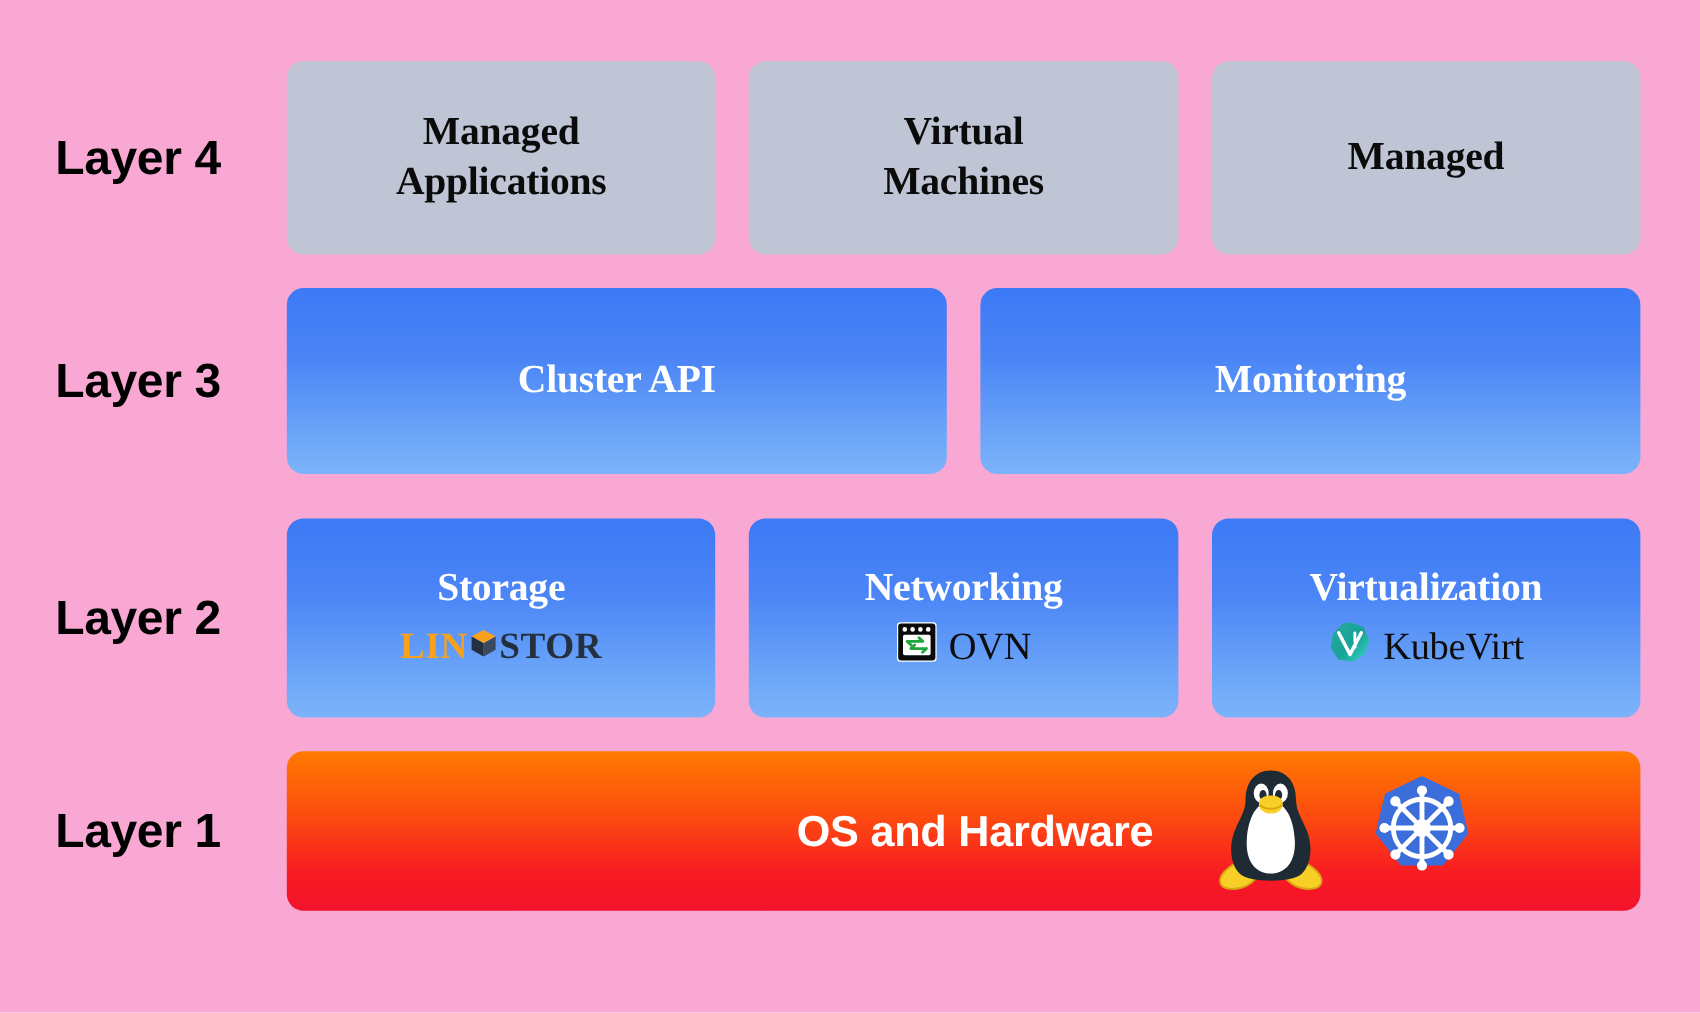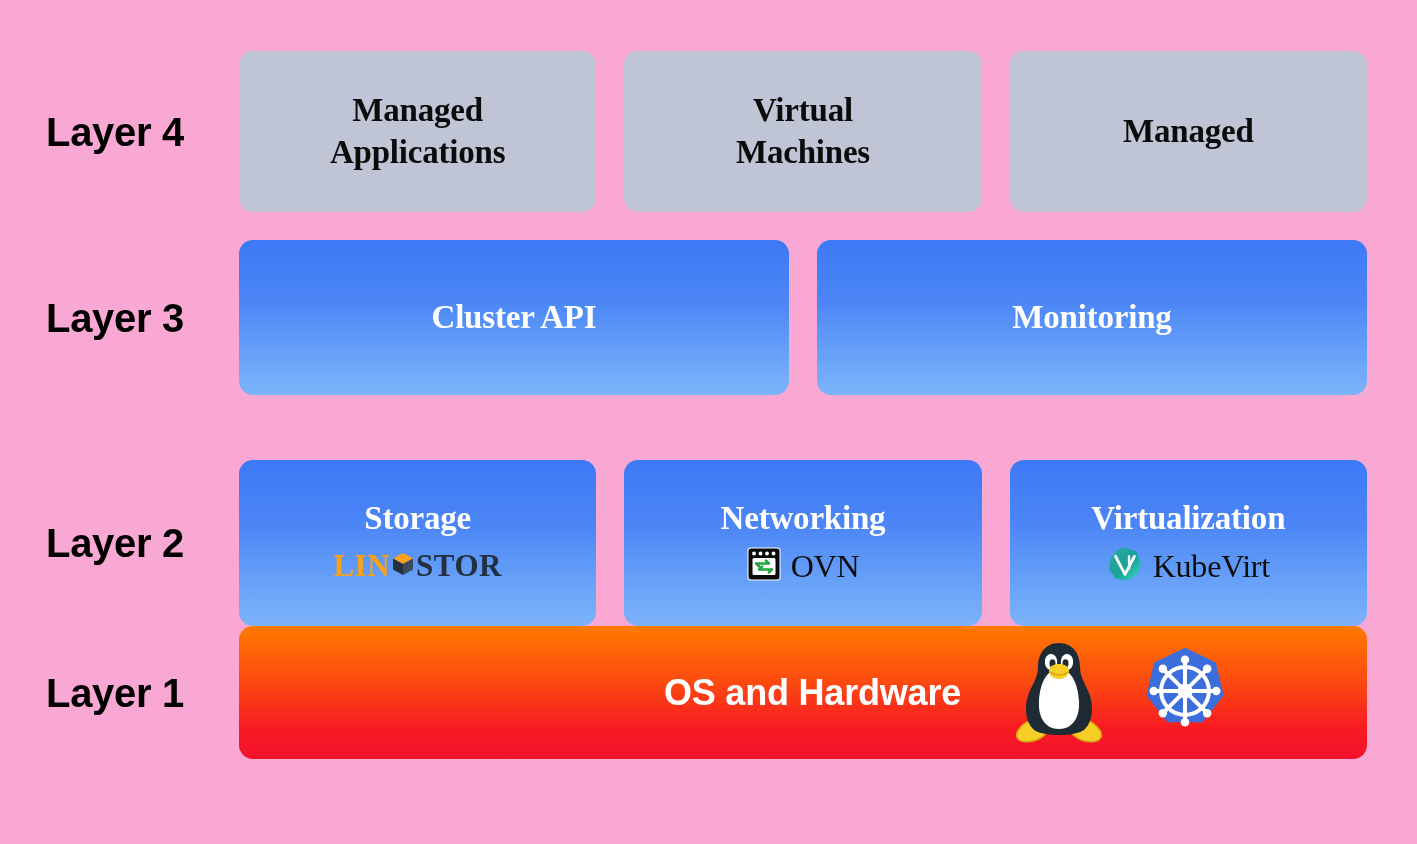--- a/index.html
+++ b/index.html
@@ -75,21 +75,21 @@
   .card-gray .card-title {
     color: #0b0b0b;
     font-size: 33px;
     font-weight: 700;
     line-height: 1.27;
     letter-spacing: -0.2px;
   }
 
   
   .row-l3 { top: 240px; height: 155px; }
-  .row-l2 { top: 432px; height: 166px; margin-top: 28px; }
+  .row-l2 { top: 432px; height: 166px; }
 
   .card-blue {
     background: linear-gradient(180deg, #3c79f5 0%, #4b85f6 38%, #6ba5f8 78%, #7cb3f9 100%);
   }
   .card-blue .card-title {
     color: #ffffff;
     font-size: 33px;
     font-weight: 700;
     line-height: 1.15;
     letter-spacing: -0.2px;

